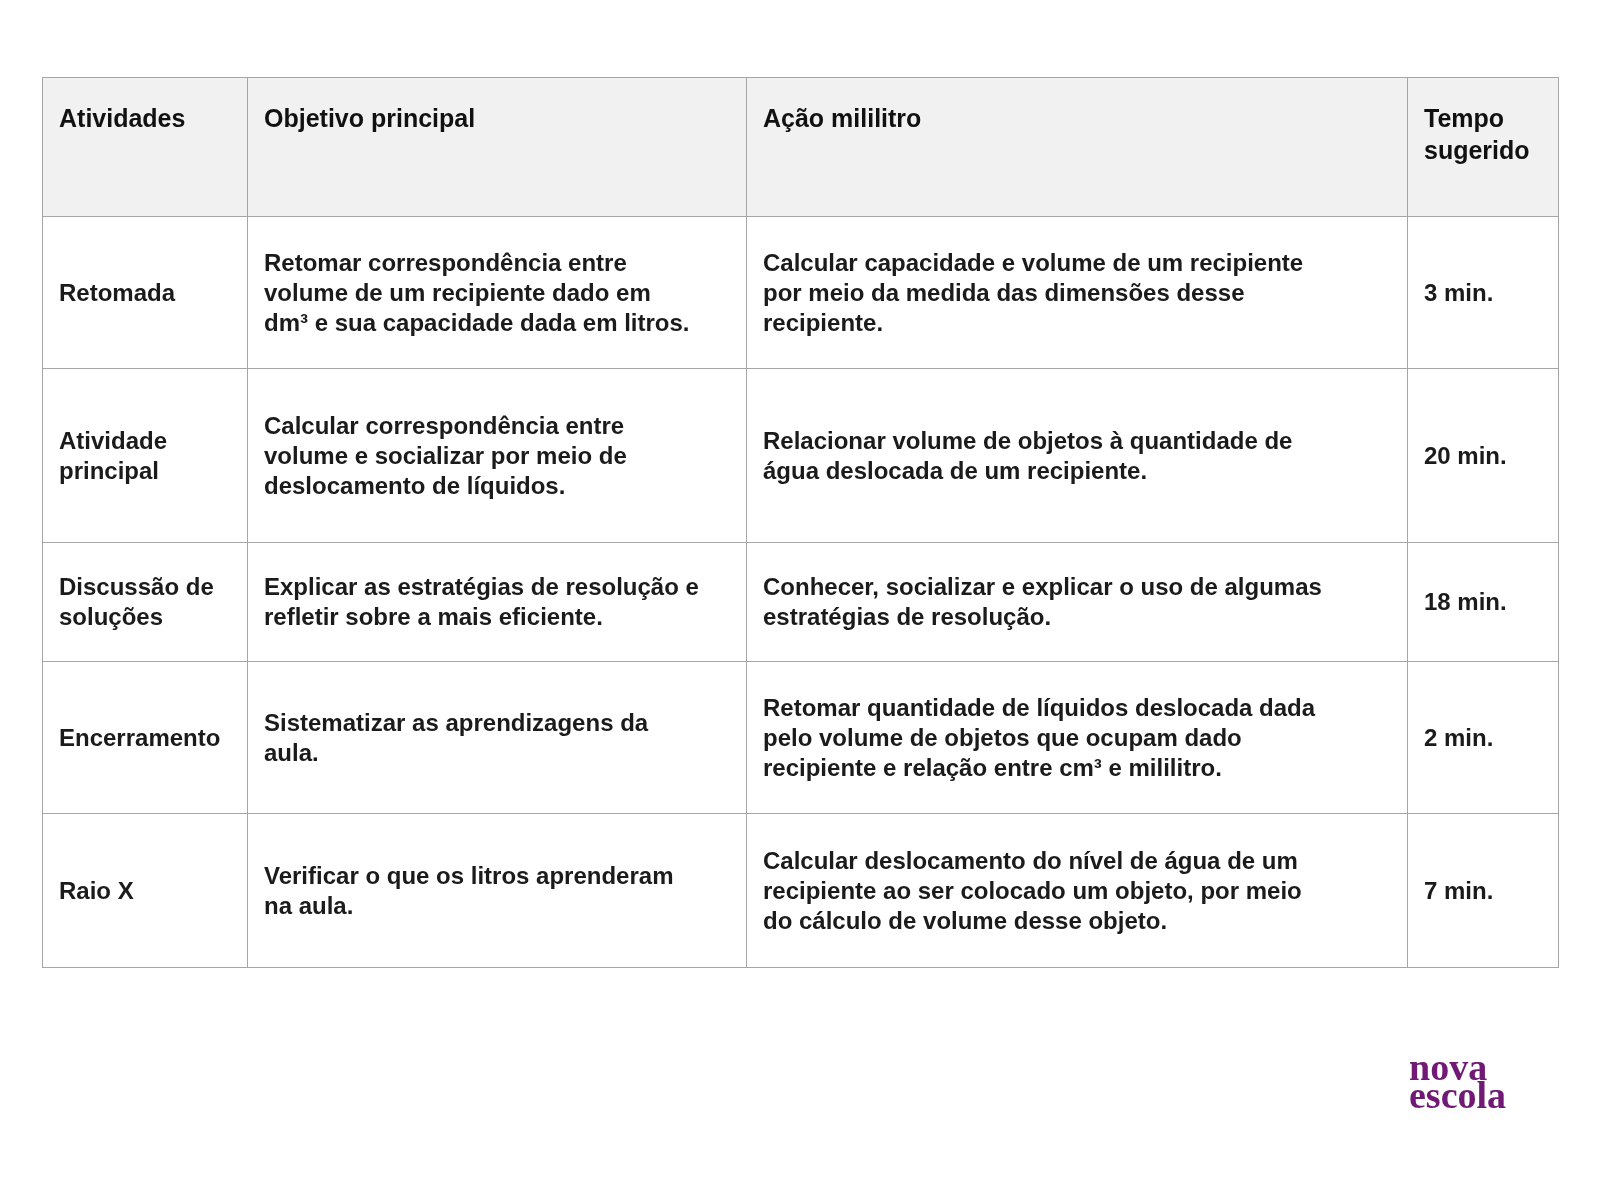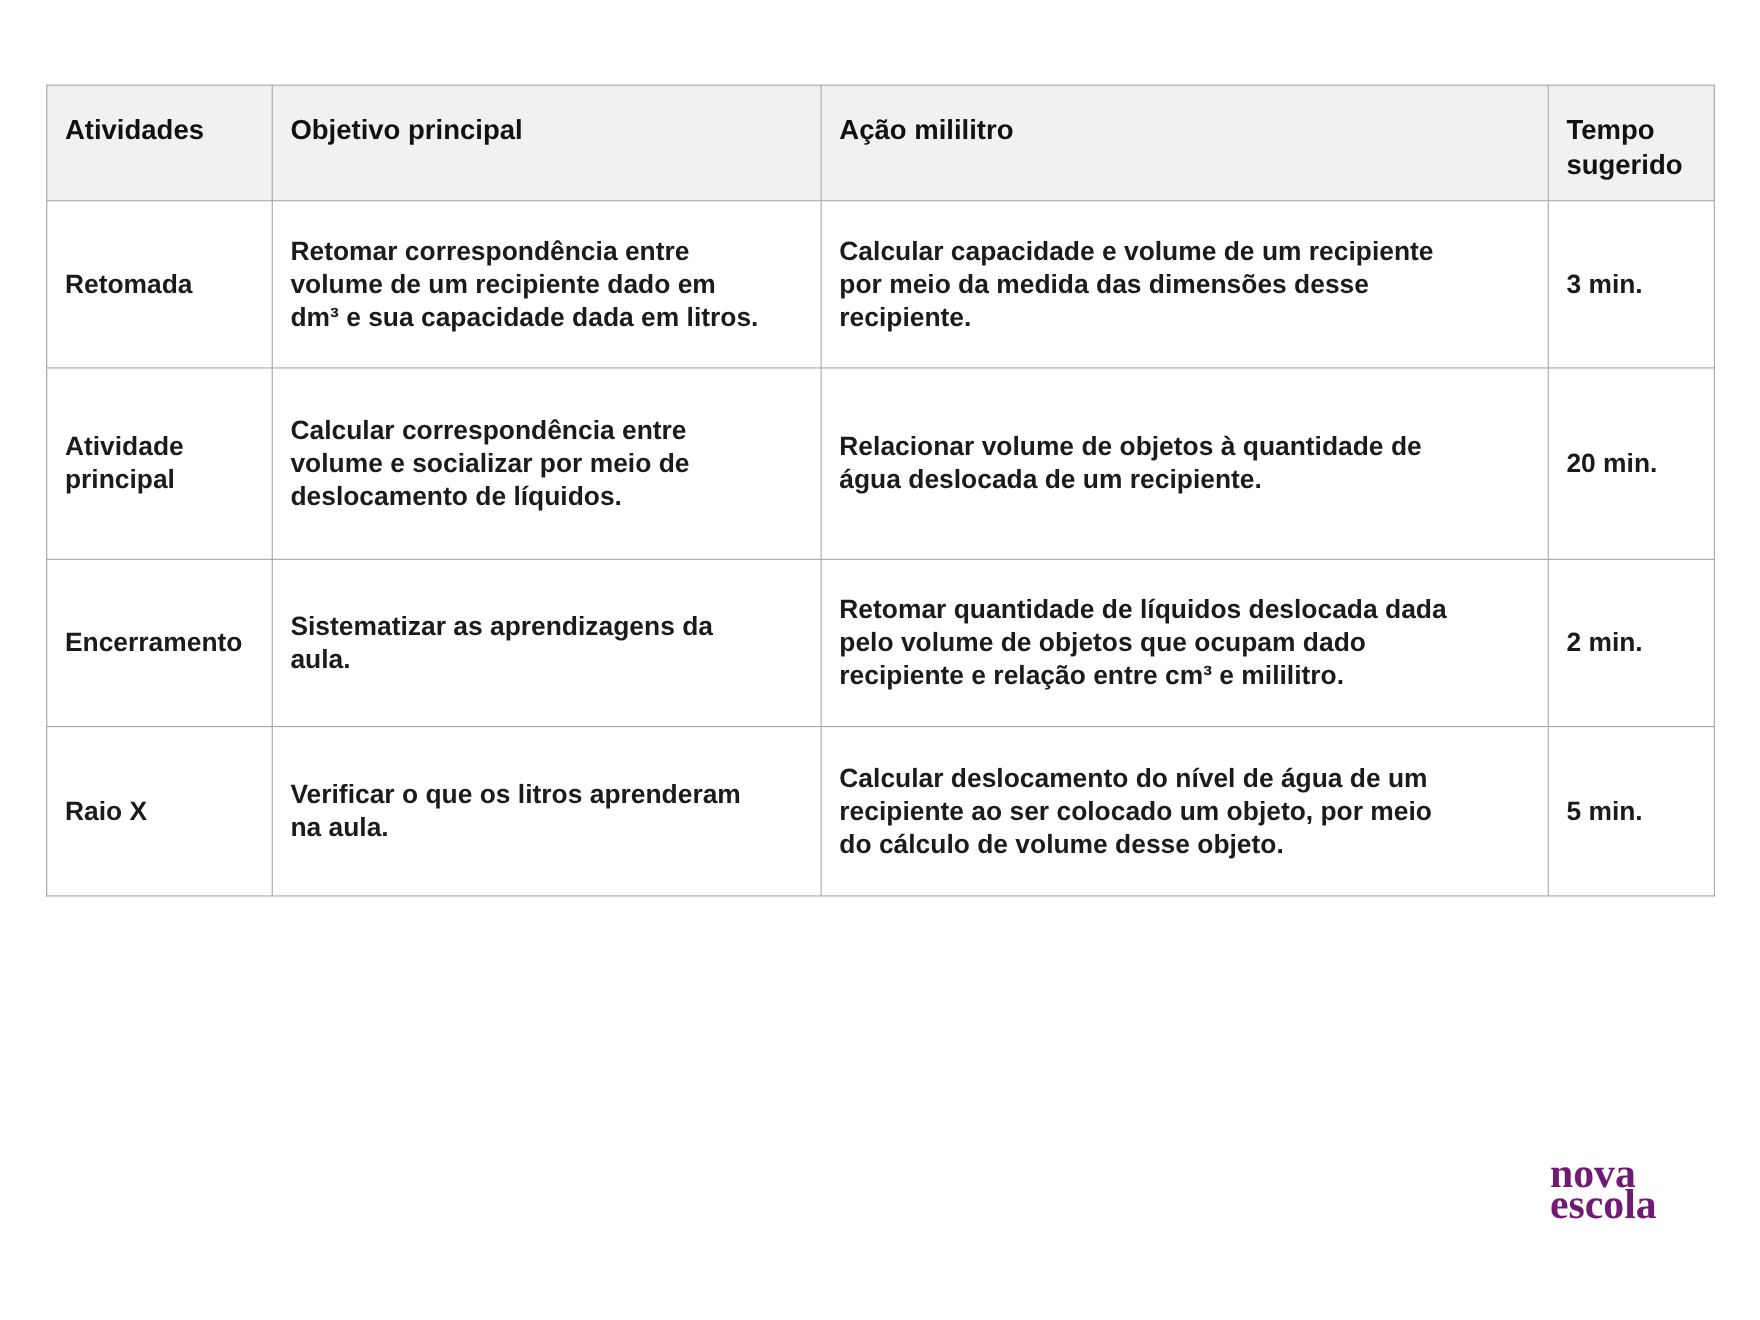--- a/index.html
+++ b/index.html
@@ -44,21 +44,21 @@
     font-weight: 700;
     color: #111111;
   }
   td {
     vertical-align: middle;
     font-size: 24px;
     line-height: 30px;
     font-weight: 700;
     color: #1b1b1b;
   }
-  tr.hrow  { height: 105px; }
+  tr.hrow  { height: 139px; }
   tr.row-1 { height: 152px; }
   tr.row-2 { height: 174px; }
   tr.row-3 { height: 119px; }
   tr.row-4 { height: 152px; }
   tr.row-5 { height: 154px; }
 
   .logo {
     position: absolute;
     left: 1409px;
     top: 1053px;
@@ -105,37 +105,46 @@
       <tr class="row-2">
         <td>Atividade
 principal</td>
         <td>Calcular correspondência entre
 volume e socializar por meio de
 deslocamento de líquidos.</td>
         <td>Relacionar volume de objetos à quantidade de
 água deslocada de um recipiente.</td>
         <td>20 min.</td>
       </tr>
+      <tr class="row-3">
+        <td>Discussão de
+soluções</td>
+        <td>Explicar as estratégias de resolução e
+refletir sobre a mais eficiente.</td>
+        <td>Conhecer, socializar  e explicar o uso de algumas
+estratégias de resolução.</td>
+        <td>18 min.</td>
+      </tr>
       <tr class="row-4">
         <td>Encerramento</td>
         <td>Sistematizar as aprendizagens da
 aula.</td>
         <td>Retomar quantidade de líquidos deslocada dada
 pelo volume de objetos que ocupam dado
 recipiente e relação entre cm³ e mililitro.</td>
         <td>2 min.</td>
       </tr>
       <tr class="row-5">
         <td>Raio X</td>
         <td>Verificar o que os litros aprenderam
 na aula.</td>
         <td>Calcular deslocamento do nível de água de um
 recipiente ao ser colocado um objeto, por meio
 do cálculo de volume desse objeto.</td>
-        <td>5 min.</td>
+        <td>7 min.</td>
       </tr>
     </tbody>
   </table>
 
   <div class="logo">
     <div>nova</div>
     <div>escola</div>
   </div>
 
 </div>

